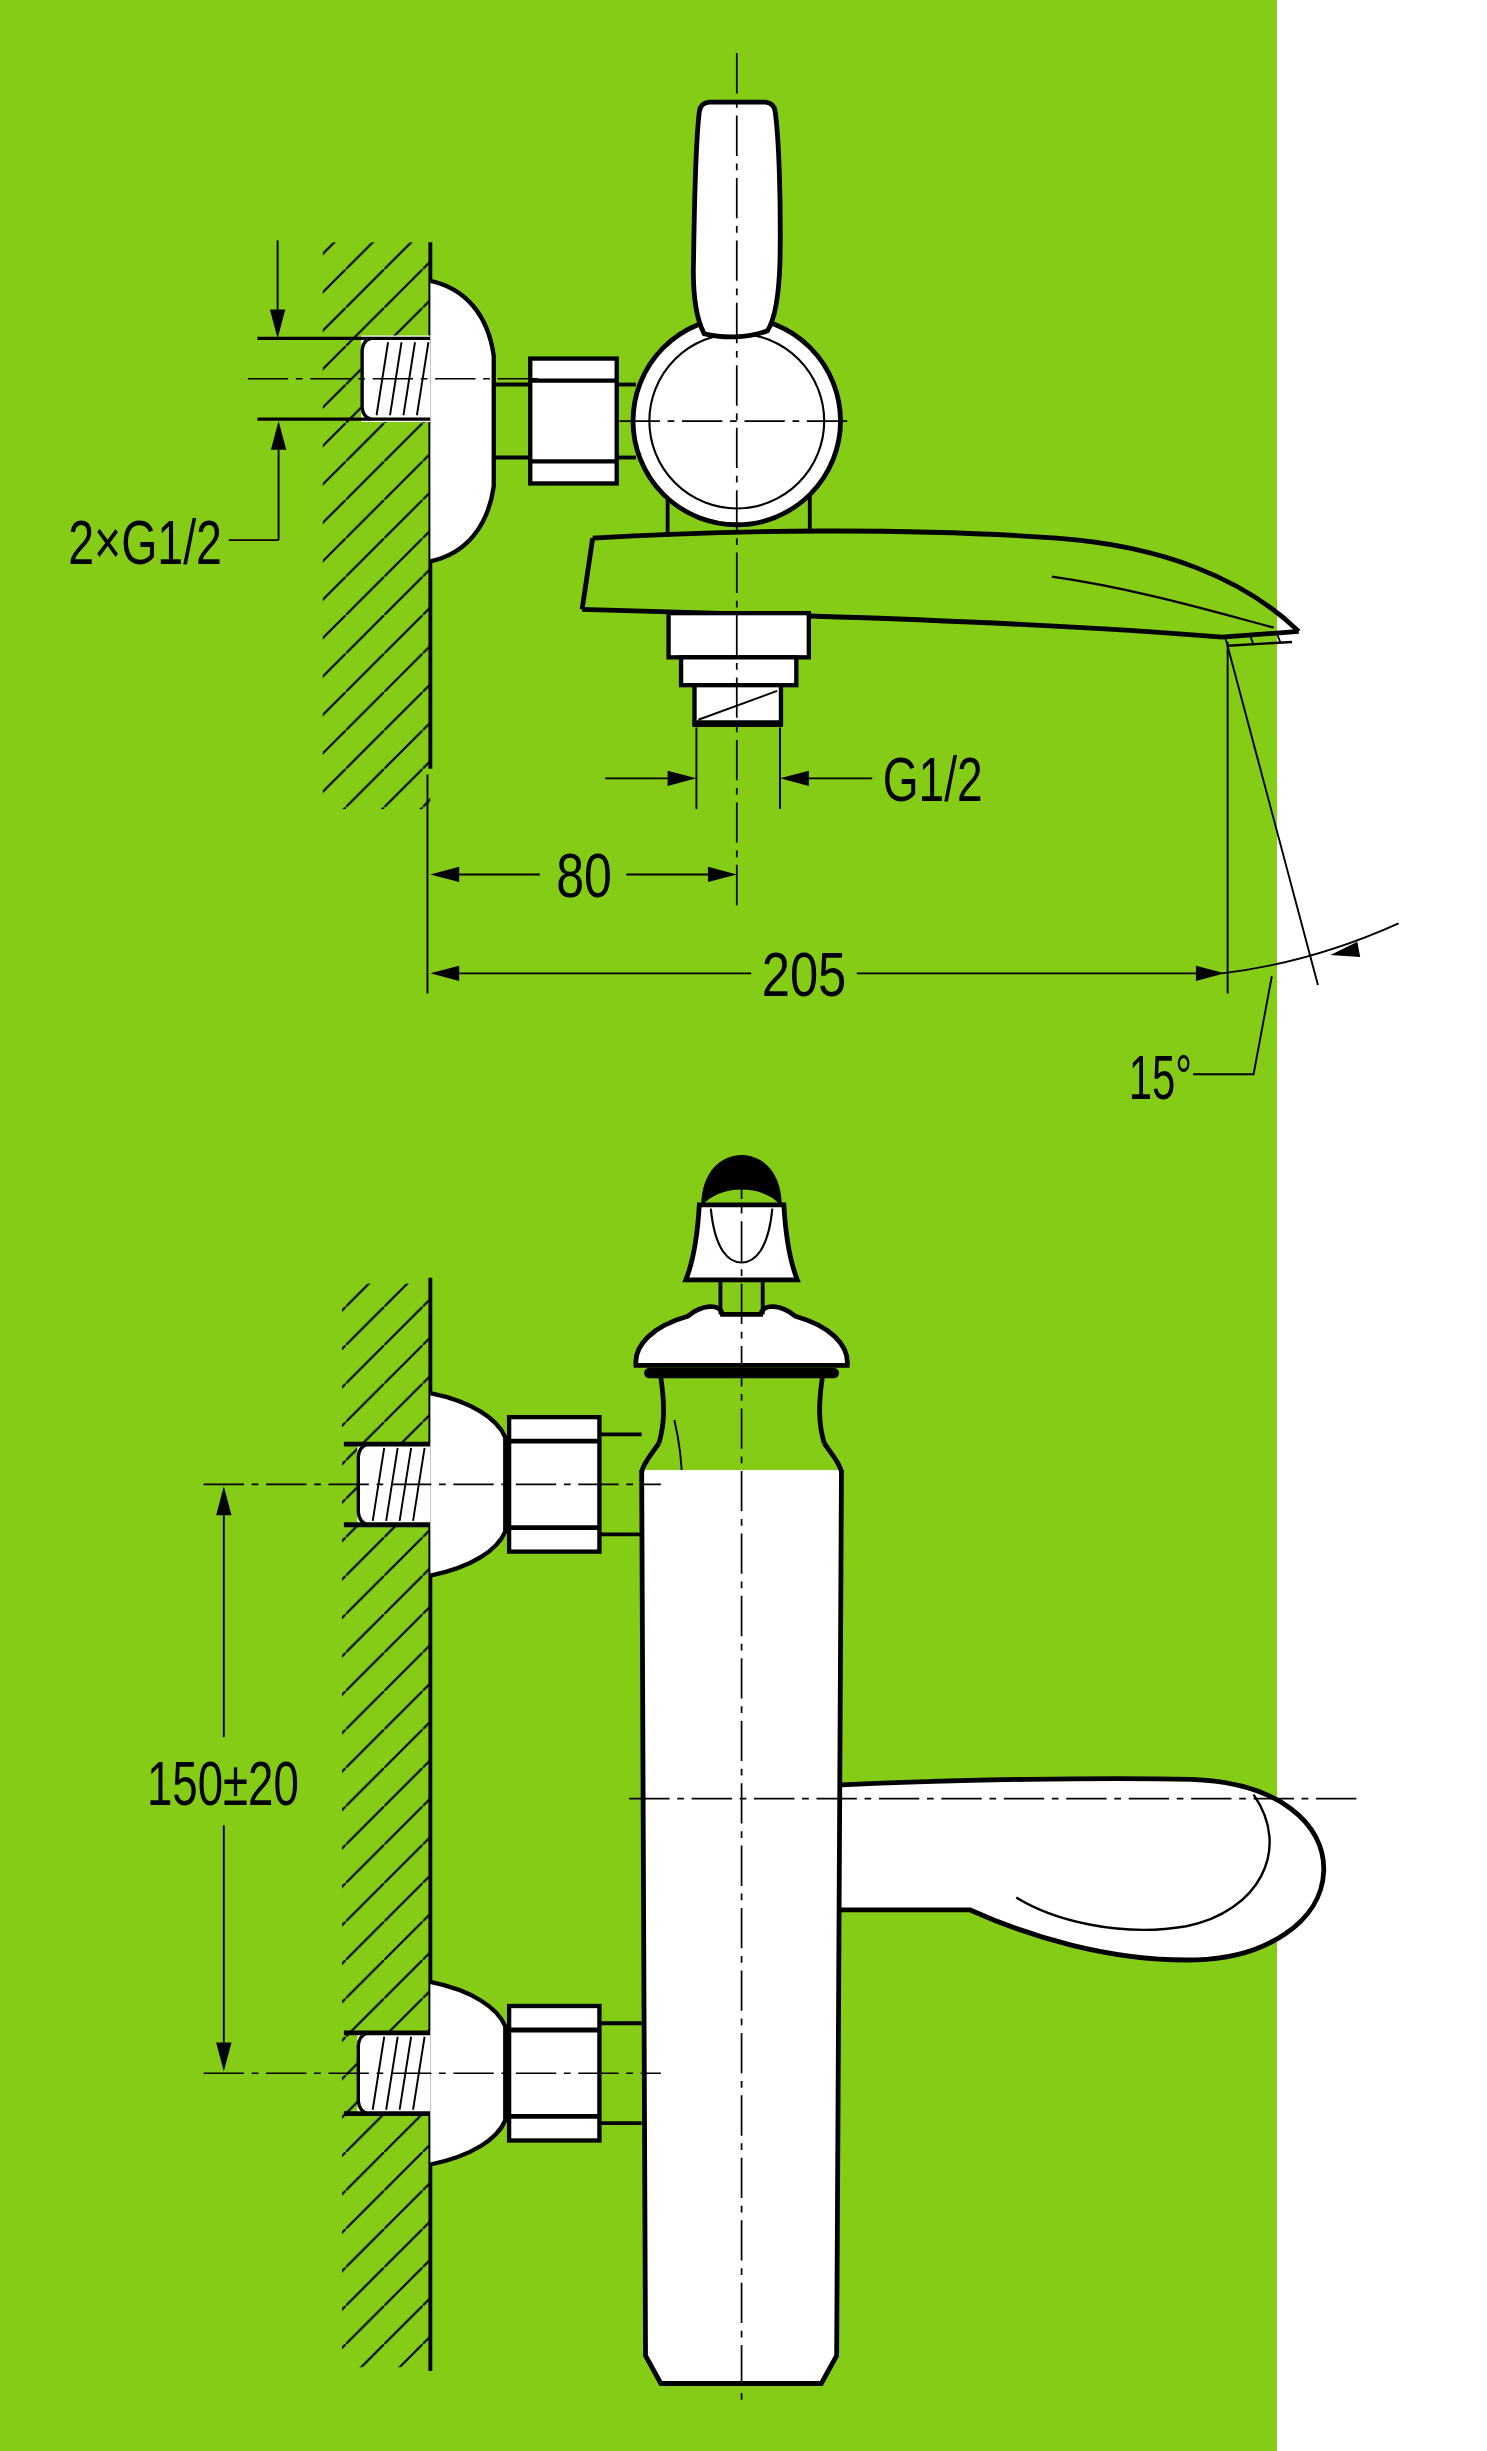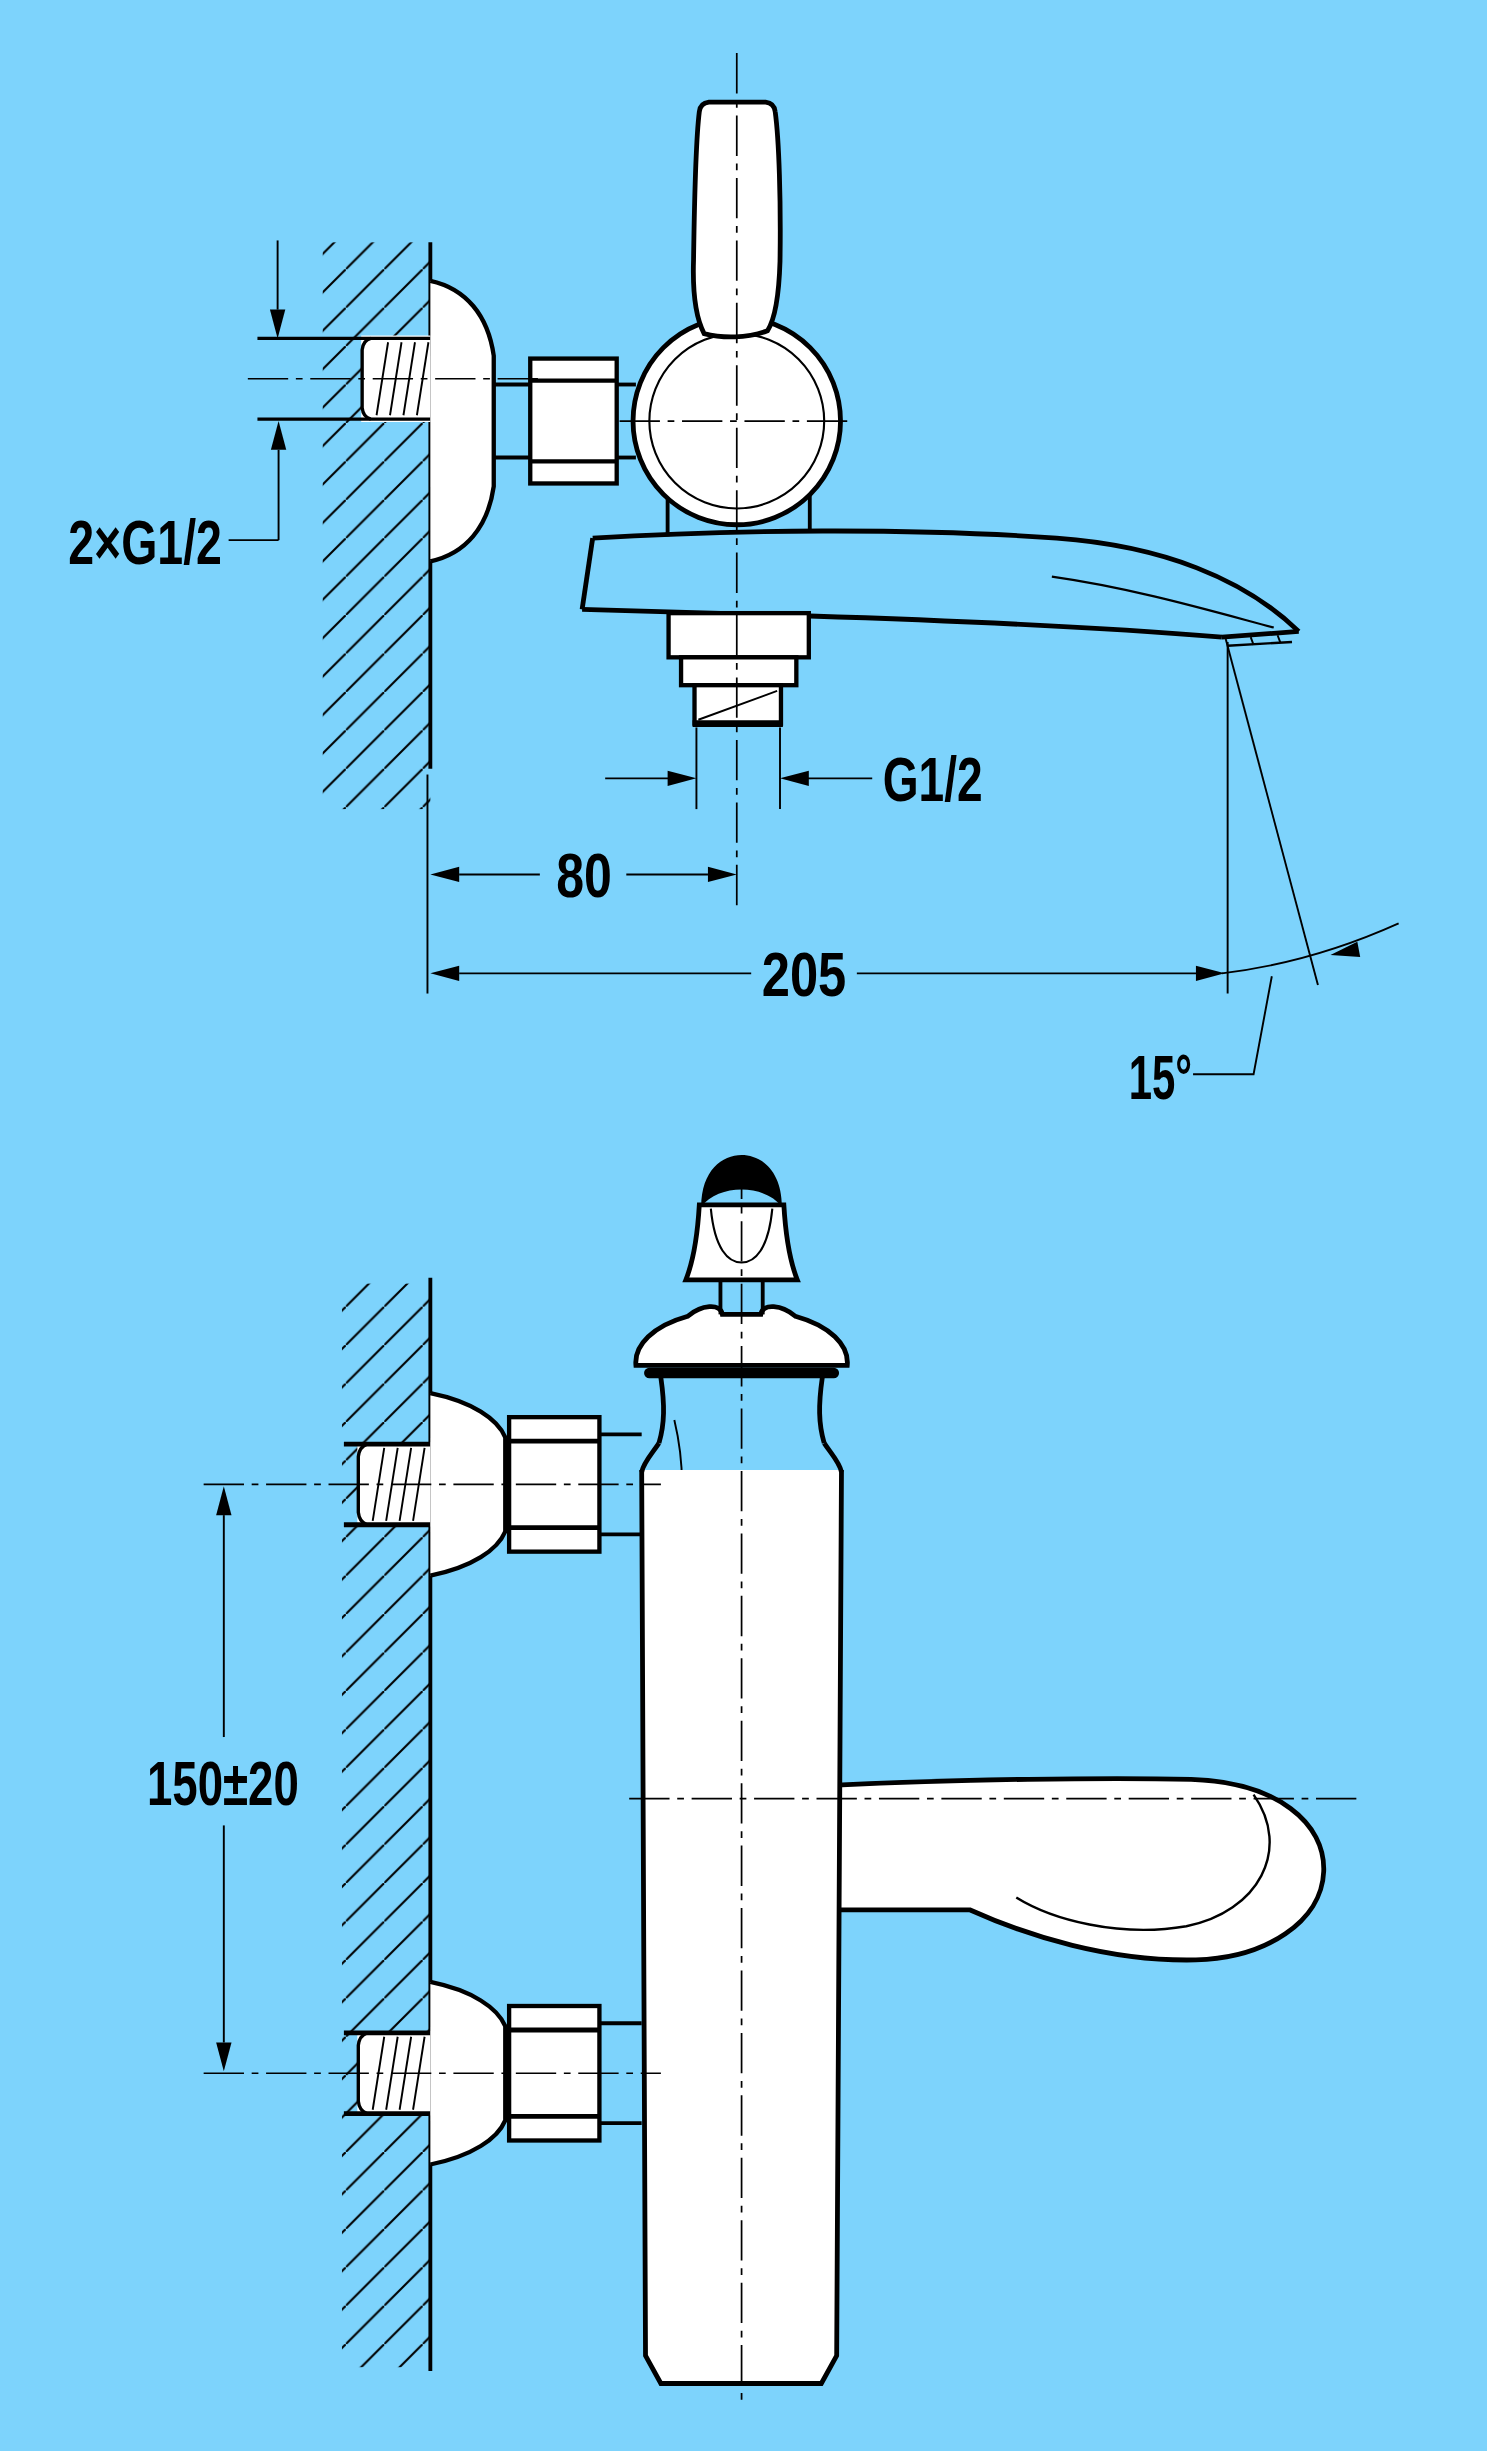--- a/index.html
+++ b/index.html
@@ -1,16 +1,16 @@
 <!DOCTYPE html>
 <html><head>
 <meta charset="utf-8">
 <style>
   html,body{margin:0;padding:0;background:#ffffff;}
-  .stage{width:1487px;height:2452px;background:#7dd3fc;position:relative;font-family:"Liberation Sans",sans-serif;font-weight:bold;}
+  .stage{width:1277px;height:2452px;background:#84cc16;position:relative;font-family:"Liberation Sans",sans-serif;}
   svg{display:block;}
   text{fill:#000;font-family:"Liberation Sans","DejaVu Sans",sans-serif;}
 </style>
 </head>
 <body>
 
 <div class="stage">
 <svg width="1487" height="2452" viewBox="0 0 1548 2552">
   <defs>
     <pattern id="hatch" width="40" height="40" patternUnits="userSpaceOnUse">

